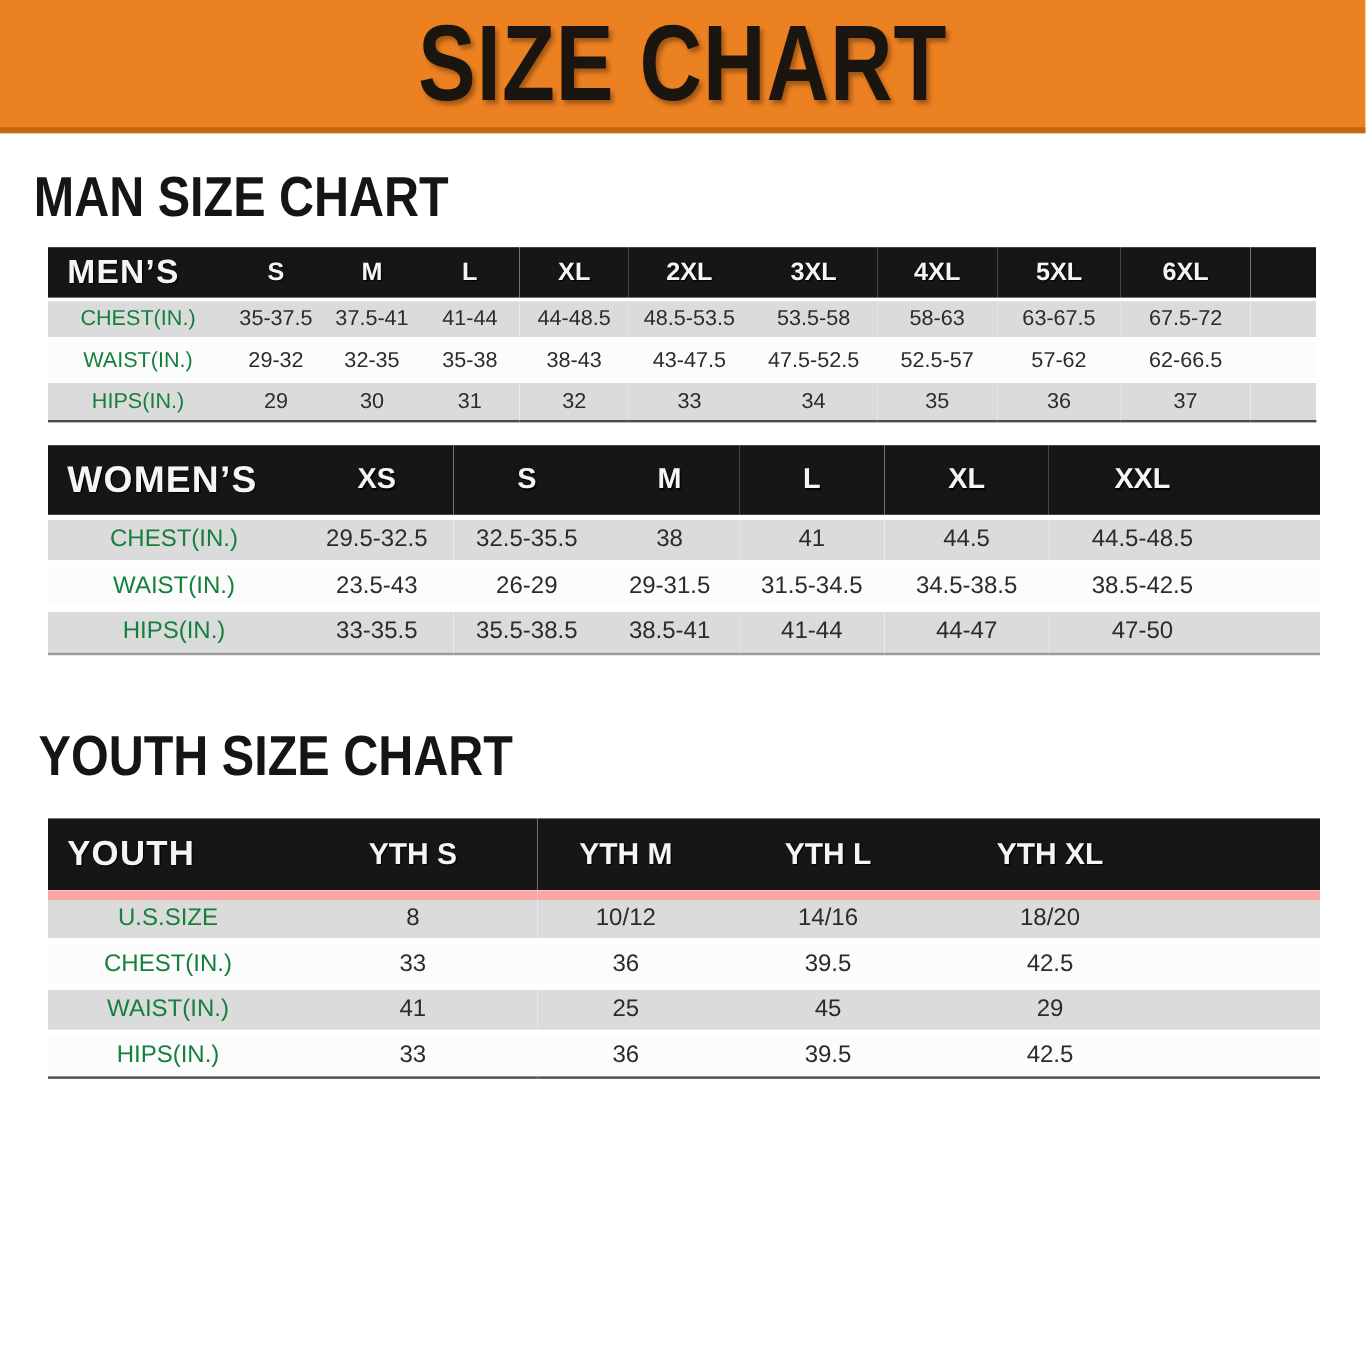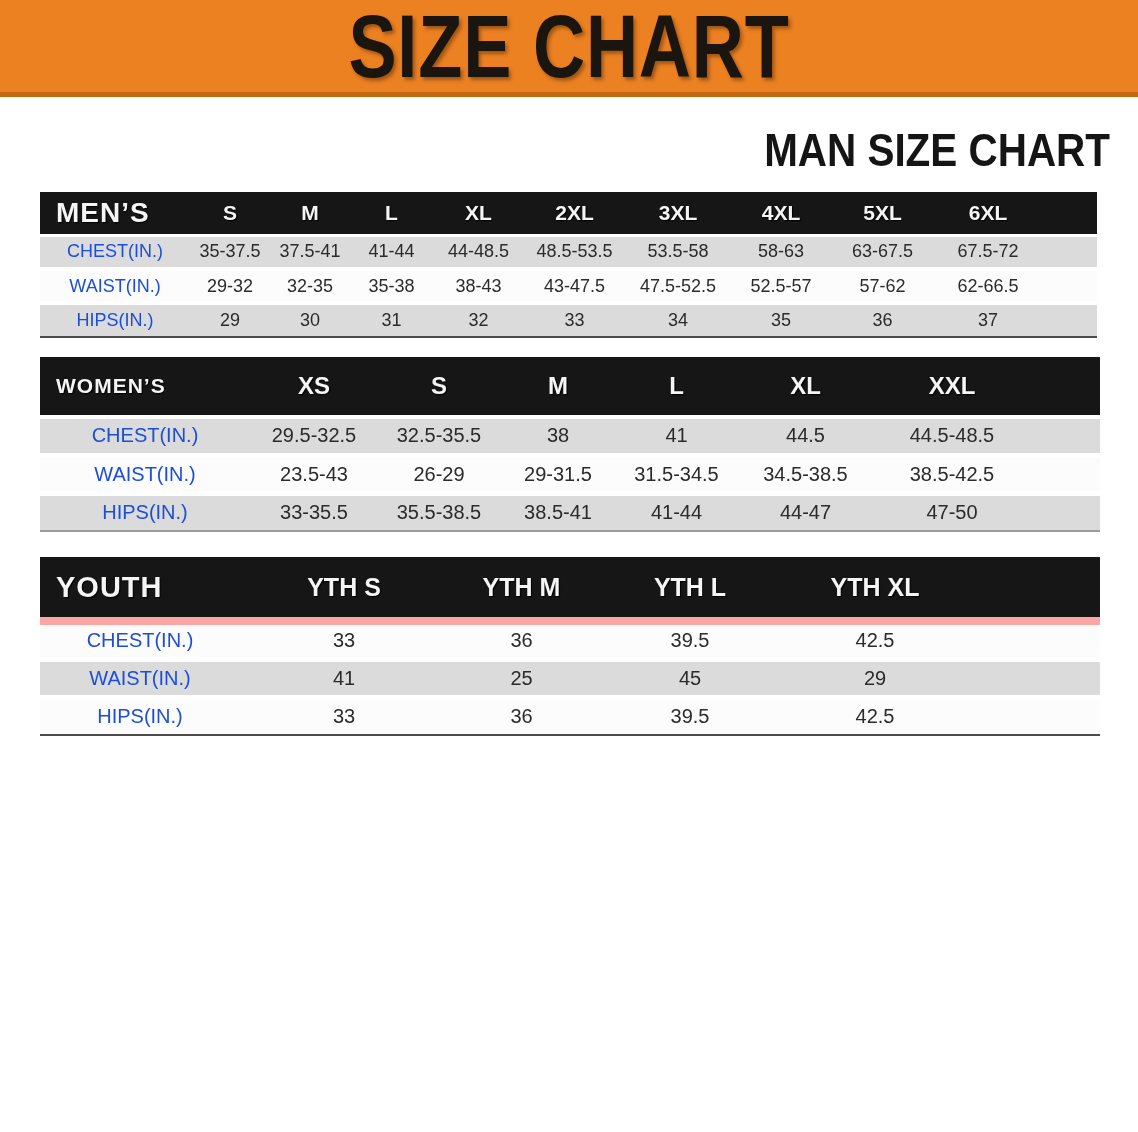--- a/index.html
+++ b/index.html
@@ -7,21 +7,21 @@
   body {
     width: 1138px;
     height: 1132px;
     font-family: "Liberation Sans", sans-serif;
     overflow: hidden;
   }
 
   
   .banner {
     width: 1138px;
-    height: 97px;
+    height: 111px;
     background: #EC8122;
     border-bottom: 5px solid #C2690F;
     display: flex;
     align-items: center;
     justify-content: center;
     overflow: visible;
   }
   .banner-title {
     display: inline-block;
     font-size: 88px;
@@ -30,21 +30,21 @@
     color: #1B1510;
     letter-spacing: 1px;
     transform: scaleX(0.82) scaleY(1.02);
     transform-origin: center;
     text-shadow: 3px 3px 4px rgba(70, 35, 0, 0.45);
     white-space: nowrap;
   }
 
   
   .section-title {
-    text-align: right;
+    text-align: left;
     font-weight: bold;
     color: #151515;
     white-space: nowrap;
   }
   .section-title .st-inner {
     display: inline-block;
     transform: scaleX(0.86);
     transform-origin: center;
     letter-spacing: 0px;
     line-height: 1.1;
@@ -78,33 +78,33 @@
   table.t thead th.h-label {
     text-align: left;
     padding-left: 16px;
     font-weight: 800;
     letter-spacing: 1px;
   }
   table.t tbody tr.r-gray  td { background: #DBDBDB; }
   table.t tbody tr.r-white td { background: #FCFCFC; }
   table.t tbody tr:not(:last-child) td { border-bottom: 4px solid #ffffff; }
   table.t tbody td { color: #2B2B2B; }
-  table.t tbody td.c-label { color: #1d4ed8; }
+  table.t tbody td.c-label { color: #15803d; }
 
   
   table.t-men { width: 1057px; border-bottom: 2px solid #4C4C4C; }
   table.t-men thead th { height: 43px; font-size: 21px; }
   table.t-men thead th.h-label { font-size: 28px; }
   table.t-men tbody td { height: 34px; font-size: 18px; }
   table.t-men tbody td.c-label { font-size: 18px; }
 
   
   table.t-women { width: 1060px; border-bottom: 2px solid #9A9A9A; }
   table.t-women thead th { height: 60px; font-size: 24px; border-bottom: 4px solid #ffffff; }
-  table.t-women thead th.h-label { font-size: 21px; }
+  table.t-women thead th.h-label { font-size: 31px; }
   table.t-women tbody td { height: 38px; font-size: 20px; }
   table.t-women tbody tr:not(:last-child) td { border-bottom: 5px solid #ffffff; }
 
   
   table.t-youth { width: 1060px; border-bottom: 2px solid #4C4C4C; }
   table.t-youth thead th { height: 64px; font-size: 25px; border-bottom: 8px solid #fca5a5; }
   table.t-youth thead th.h-label { font-size: 29px; }
   table.t-youth tbody td { height: 38px; font-size: 20px; }
   table.t-youth tbody tr:not(:last-child) td { border-bottom: 5px solid #ffffff; }
 
@@ -260,20 +260,23 @@
               <td>44-47</td>
               <td>47-50</td>
               <td></td>
             </tr>
           </tbody>
         </table>
       </div>
   </section>
 
   <section>
+    <h2 class="section-title title-youth">
+      <span class="st-inner">YOUTH SIZE CHART</span>
+    </h2>
     <div class="tbl-holder holder-youth" id="table-youth">
         <table class="t t-youth">
           <colgroup>
             <col style="width: 200px;">
             <col style="width: 208px;">
             <col style="width: 147px;">
             <col style="width: 190px;">
             <col style="width: 180px;">
             <col style="width: 135px;">
           </colgroup>
@@ -281,20 +284,28 @@
             <tr>
               <th class="h-label">YOUTH</th>
               <th>YTH S</th>
               <th>YTH M</th>
               <th>YTH L</th>
               <th>YTH XL</th>
               <th></th>
             </tr>
           </thead>
           <tbody>
+            <tr class="r-gray">
+              <td class="c-label">U.S.SIZE</td>
+              <td>8</td>
+              <td>10/12</td>
+              <td>14/16</td>
+              <td>18/20</td>
+              <td></td>
+            </tr>
             <tr class="r-white">
               <td class="c-label">CHEST(IN.)</td>
               <td>33</td>
               <td>36</td>
               <td>39.5</td>
               <td>42.5</td>
               <td></td>
             </tr>
             <tr class="r-gray">
               <td class="c-label">WAIST(IN.)</td>

